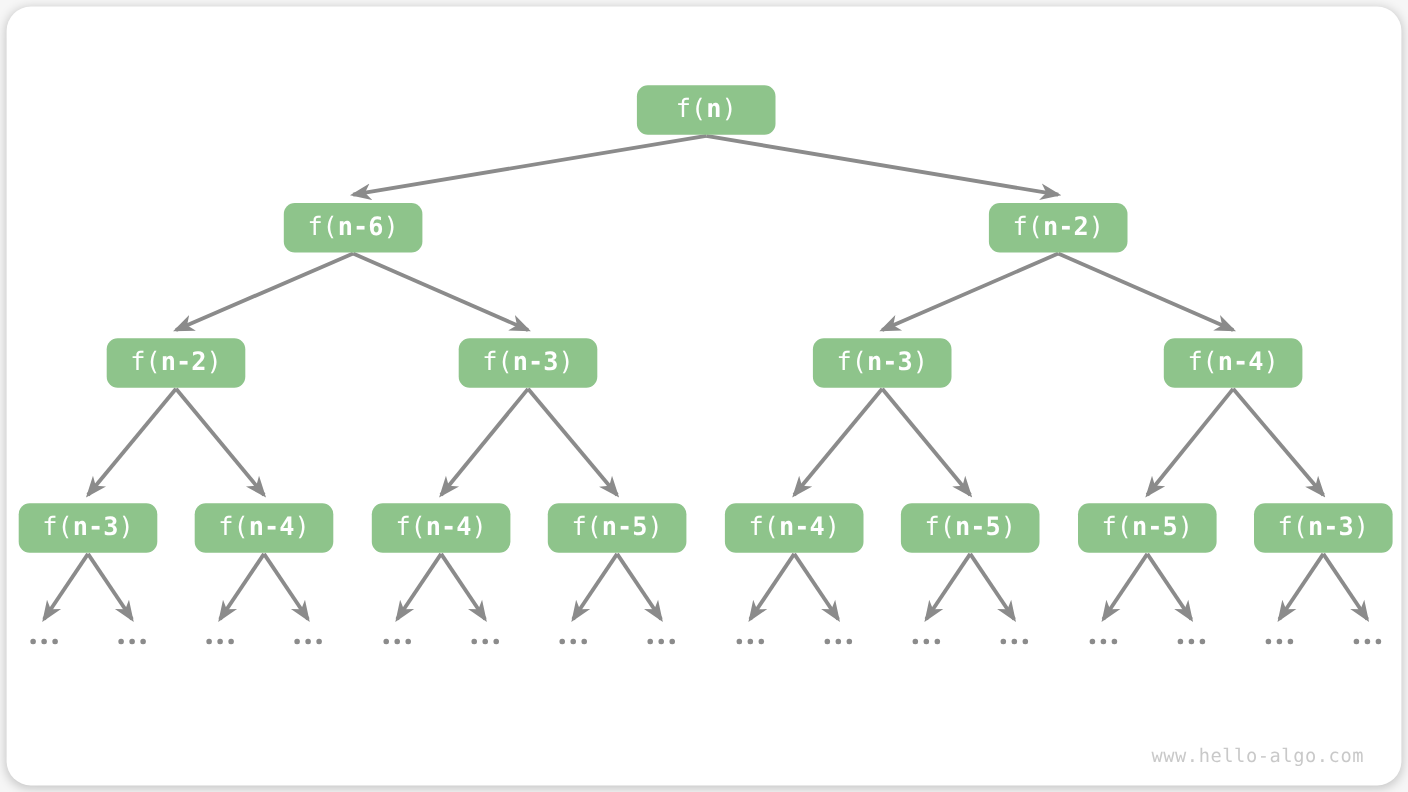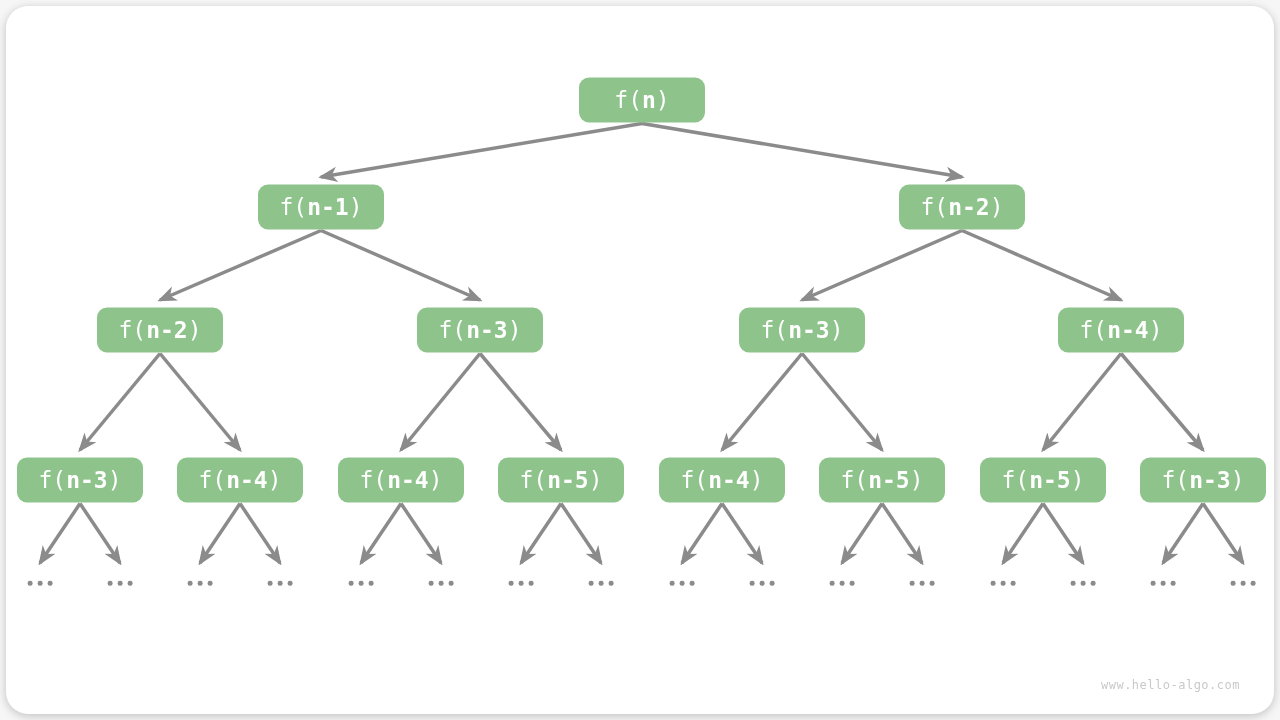--- a/index.html
+++ b/index.html
@@ -52,21 +52,21 @@
   }
   .dot {
     width: 4.6px;
     height: 4.6px;
     border-radius: 50%;
   }
   .watermark {
     position: absolute;
     right: 40px;
     top: 678px;
-    font-size: 12px;
+    font-size: 17px;
     letter-spacing: 0.5px;
   }
 </style>
 </head>
 <body style="background: rgb(246, 246, 246);">
 
 <div class="card" style="background: rgb(255, 255, 255);"></div>
 
 <div class="stage">
   <svg class="edges-layer" viewBox="0 0 1280 720" xmlns="http://www.w3.org/2000/svg">
@@ -109,21 +109,21 @@
       </g>
   </svg>
   <div id="node-layer">
       <div class="node" style="left: 642px; top: 100px; background: rgb(142, 196, 139); color: rgb(255, 255, 255);">
         <span class="pre">f(</span>
         <span class="arg">n</span>
         <span class="post">)</span>
       </div>
       <div class="node" style="left: 321px; top: 207px; background: rgb(142, 196, 139); color: rgb(255, 255, 255);">
         <span class="pre">f(</span>
-        <span class="arg">n-1</span>
+        <span class="arg">n-6</span>
         <span class="post">)</span>
       </div>
       <div class="node" style="left: 962px; top: 207px; background: rgb(142, 196, 139); color: rgb(255, 255, 255);">
         <span class="pre">f(</span>
         <span class="arg">n-2</span>
         <span class="post">)</span>
       </div>
       <div class="node" style="left: 160px; top: 330px; background: rgb(142, 196, 139); color: rgb(255, 255, 255);">
         <span class="pre">f(</span>
         <span class="arg">n-2</span>

